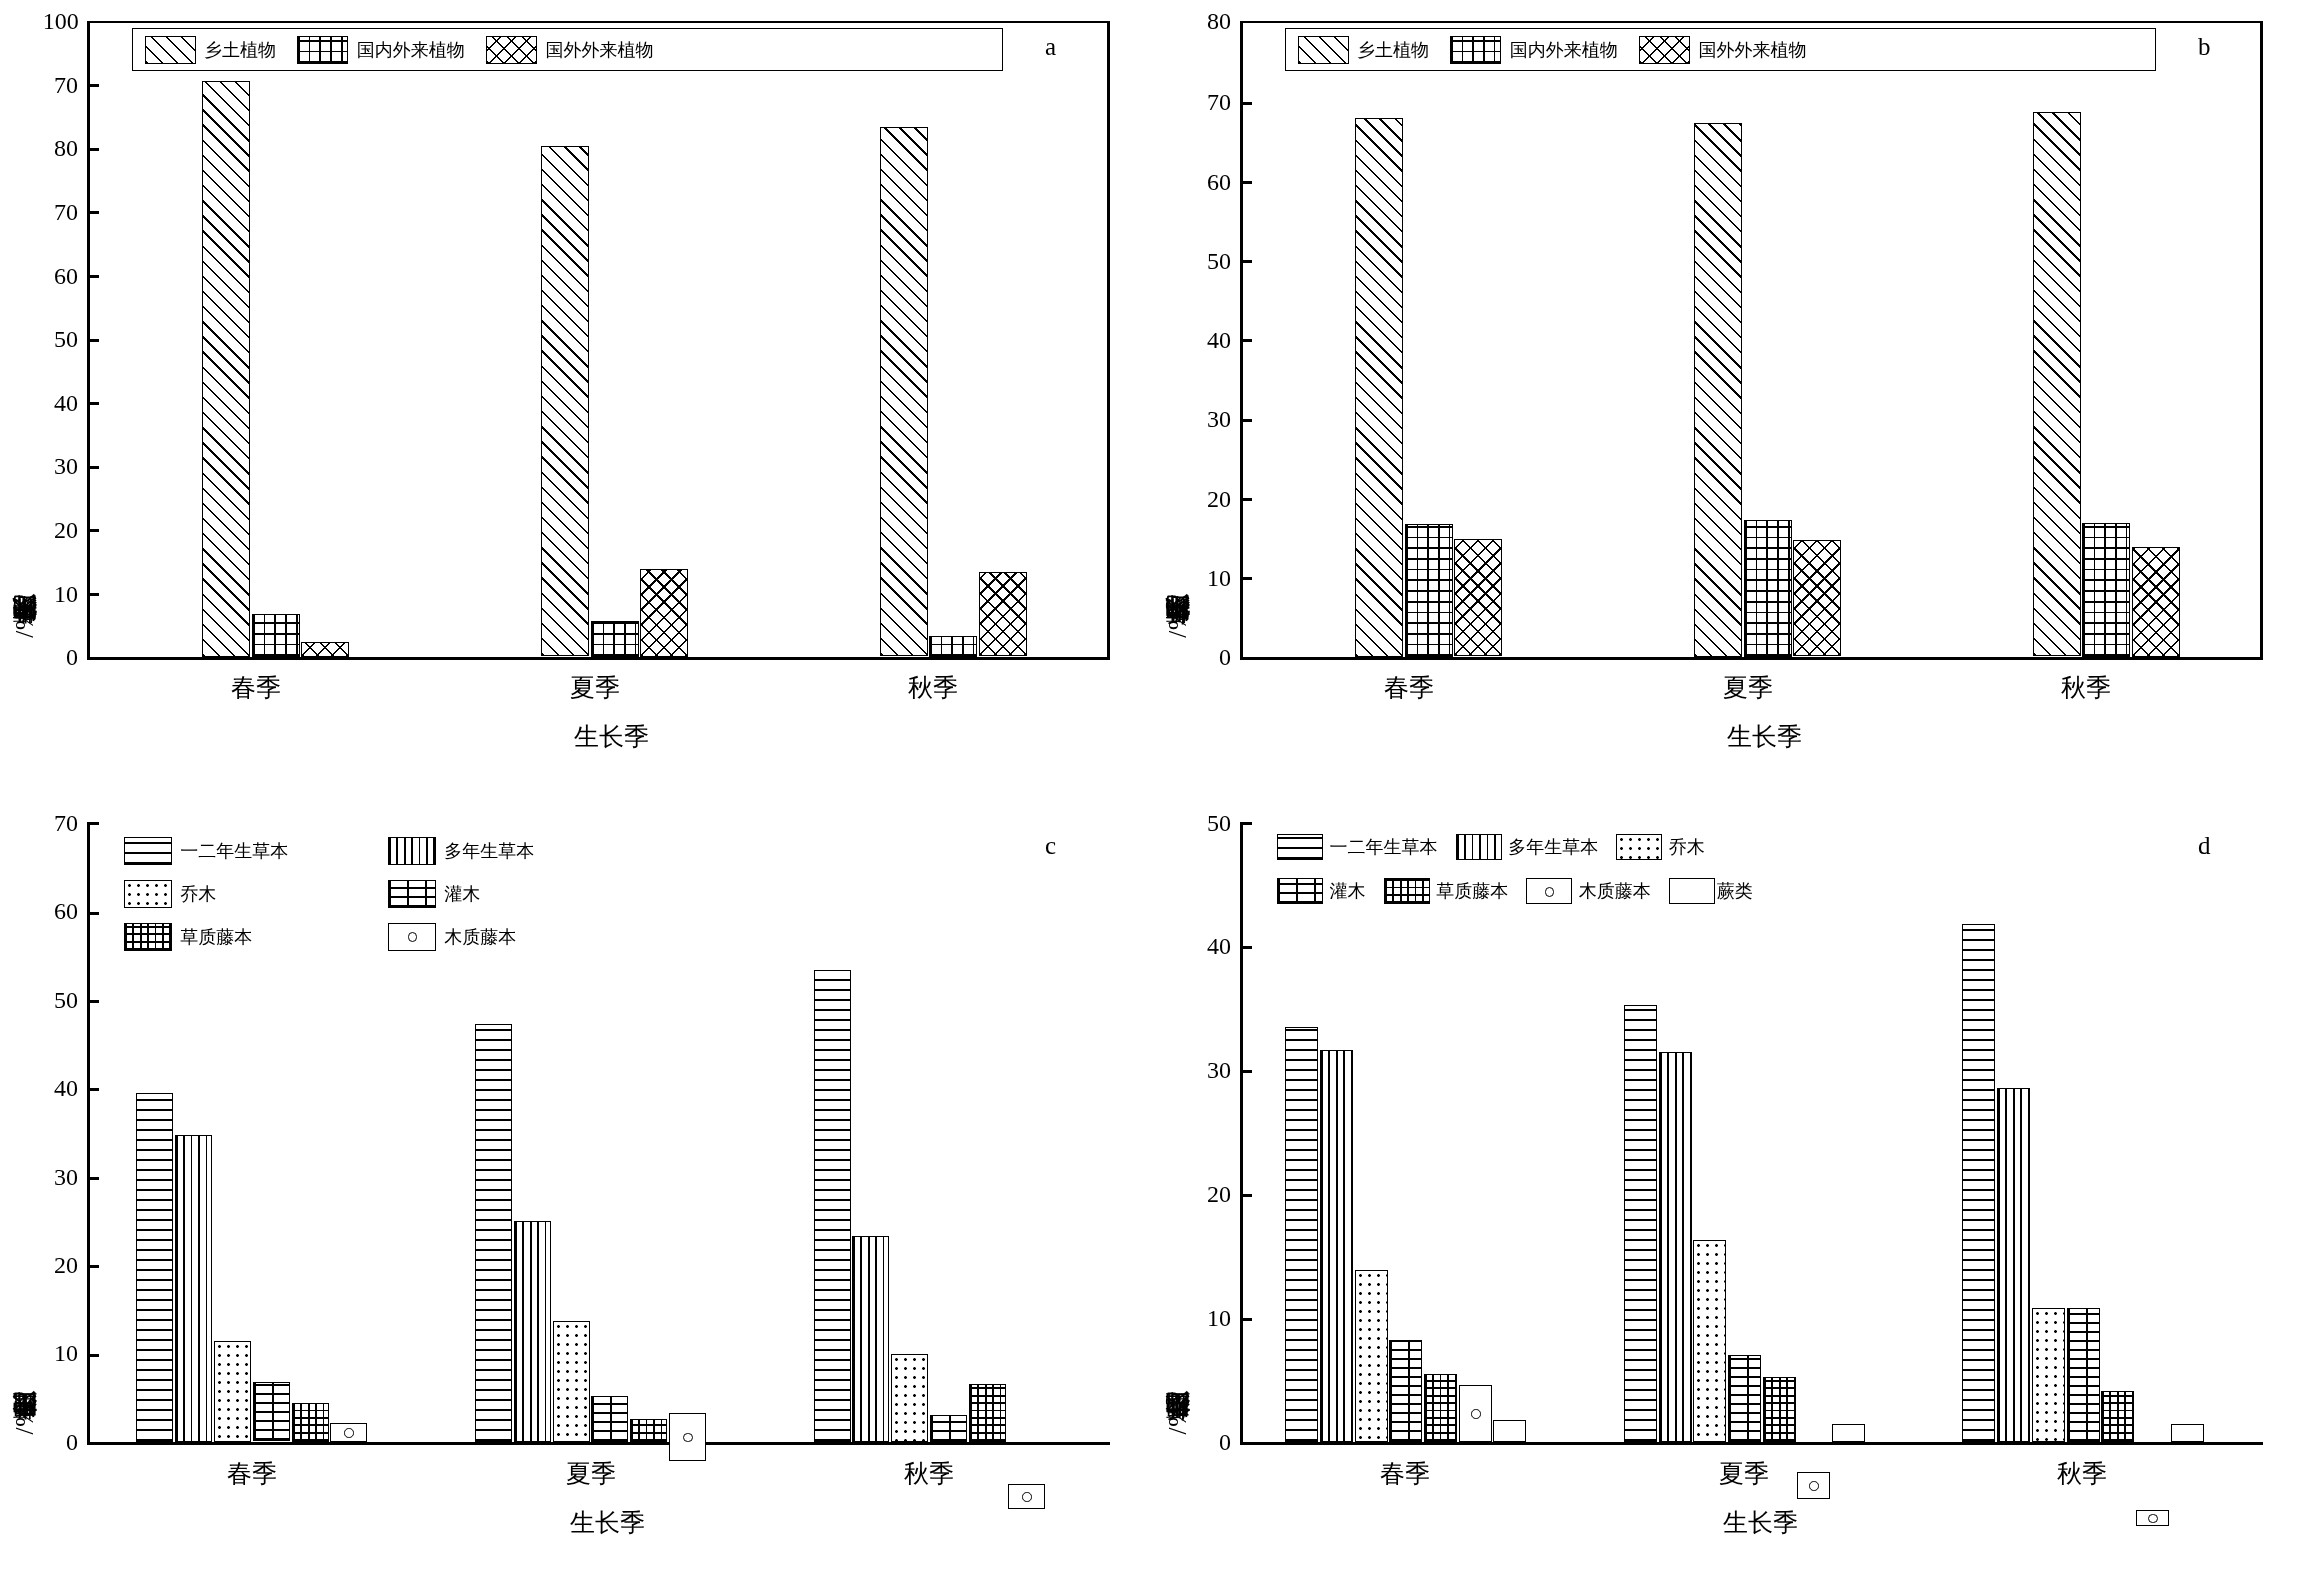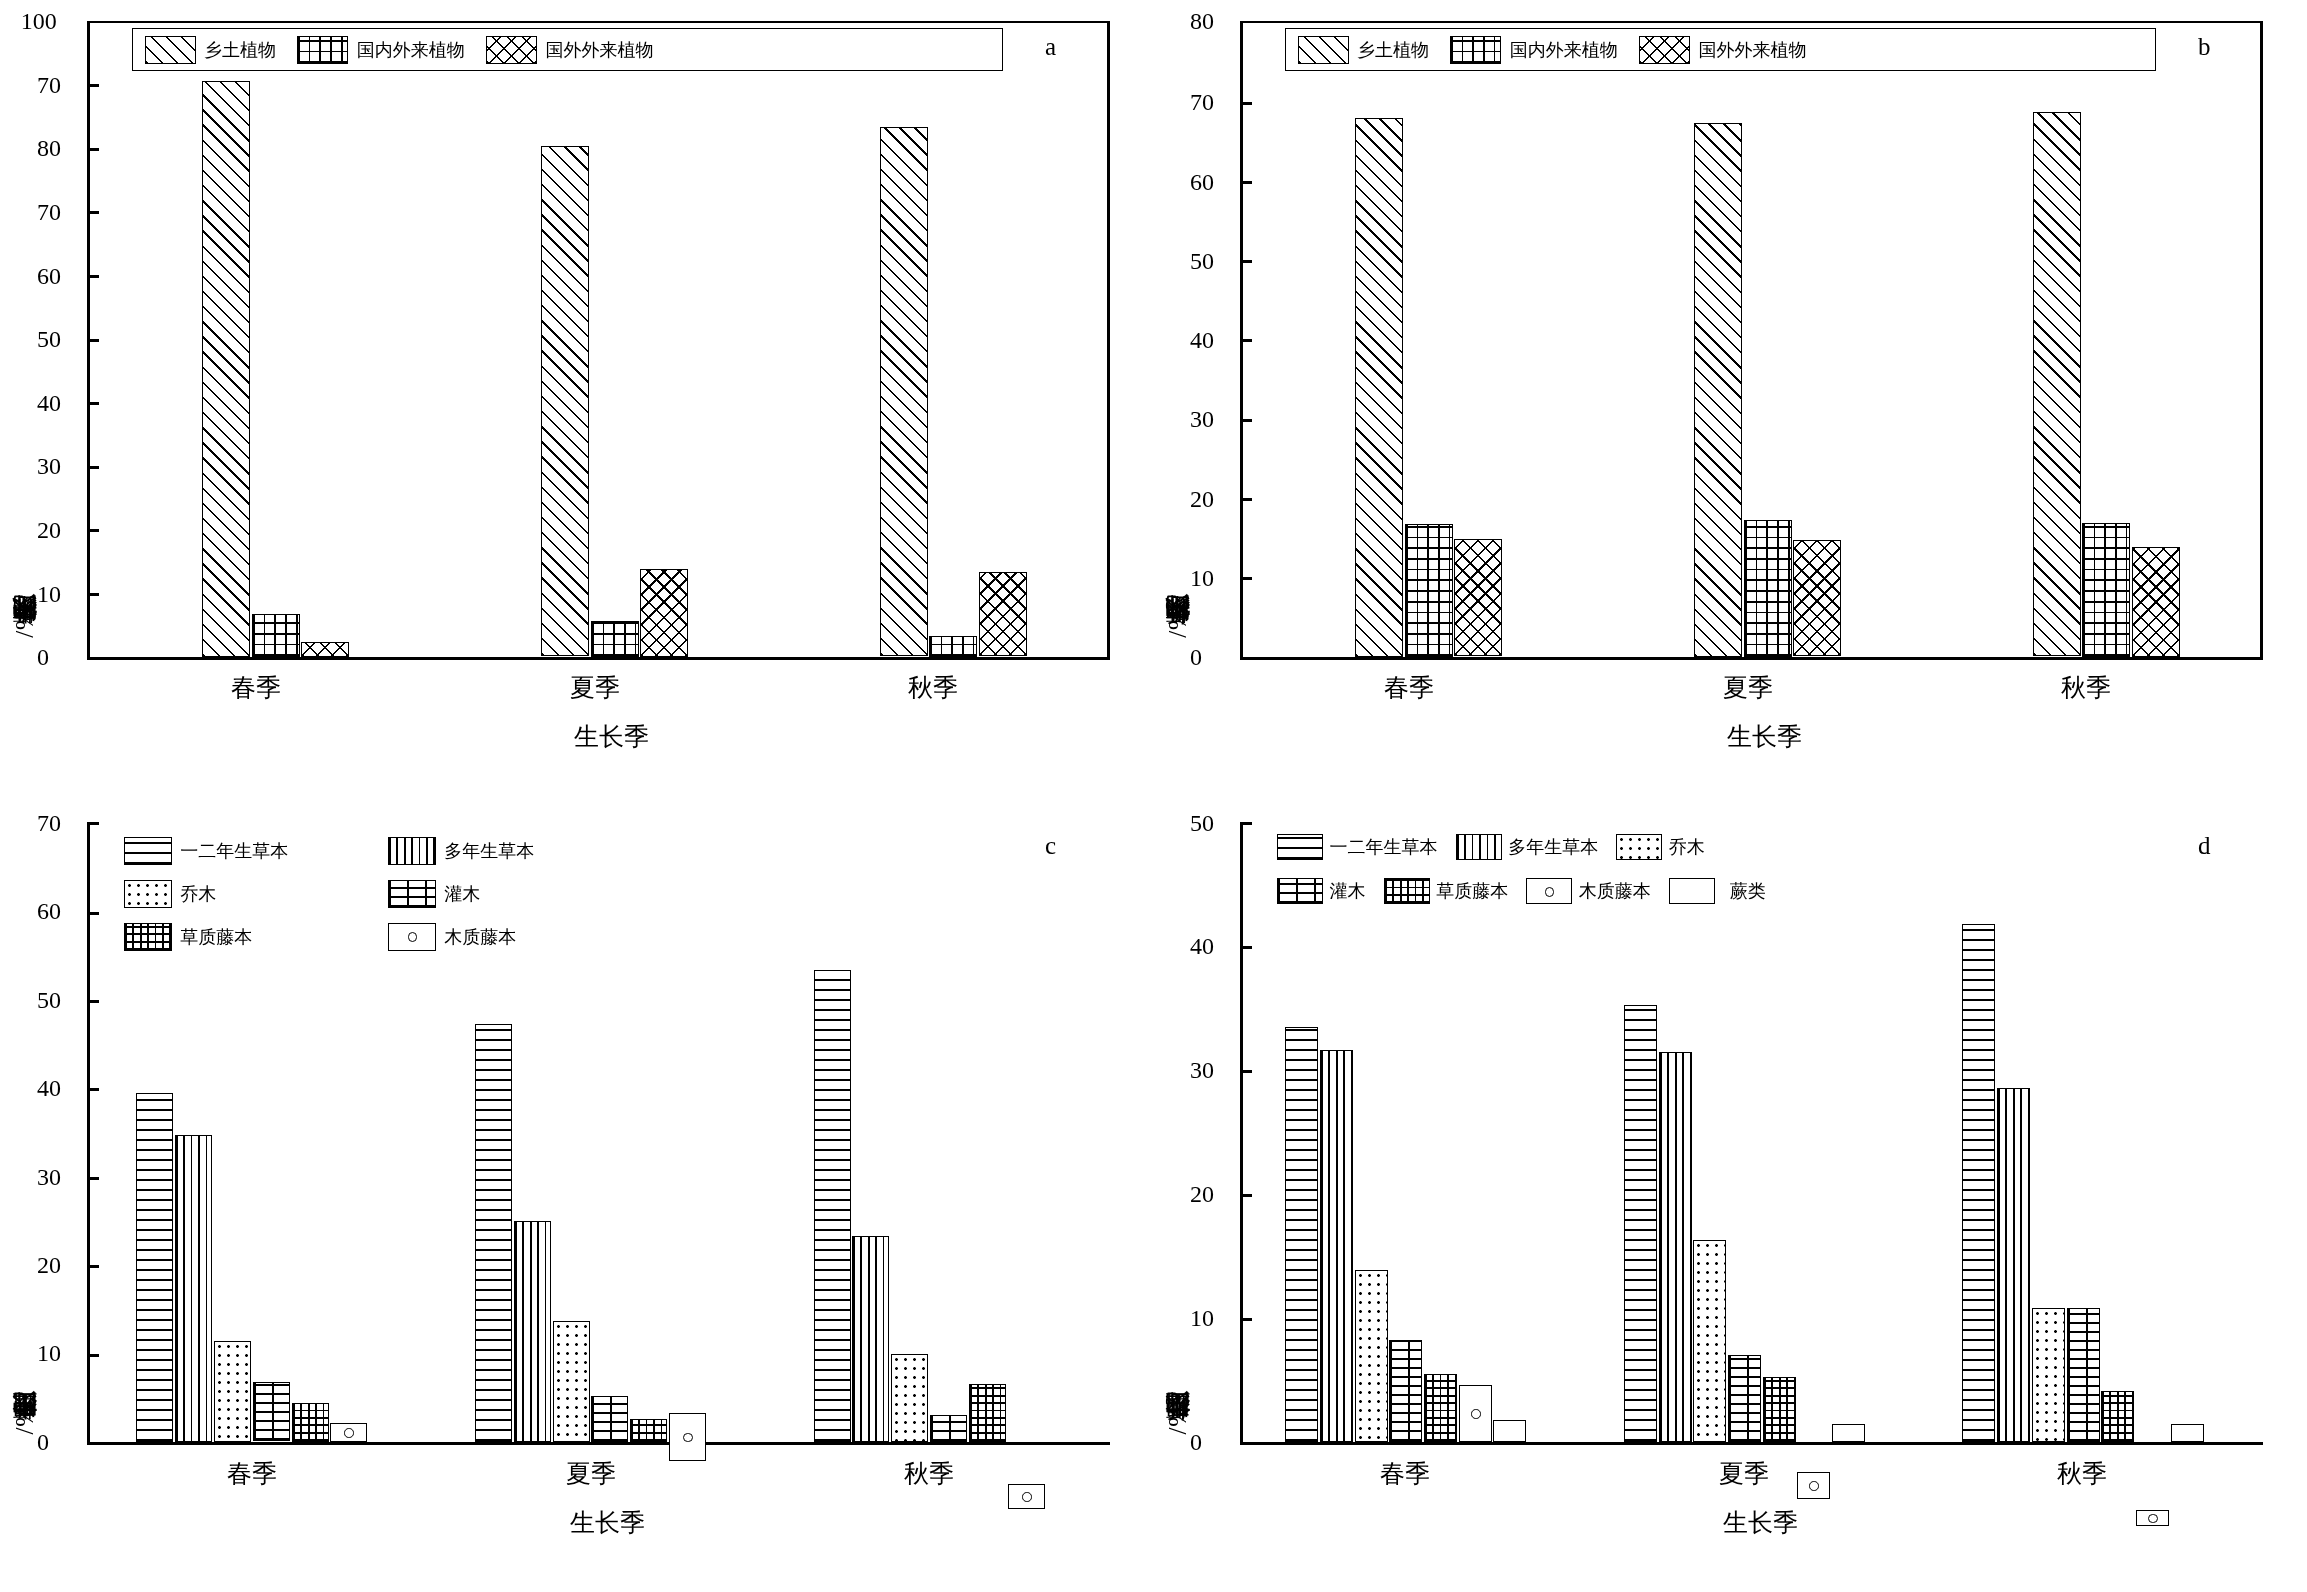--- a/index.html
+++ b/index.html
@@ -2,21 +2,21 @@
 <html style="font-size:13.2px"><head>
 <meta charset="utf-8">
 <style>
   html,body{margin:0;padding:0;background:#fff;}
   body{width:2307px;height:1593px;font-family:"Liberation Serif",serif;color:#000;}
   .grid{display:grid;grid-template-columns:1153px 1154px;grid-template-rows:796px 796px;width:2307px;height:1593px;}
   .panel{position:relative;}
   .axis-line{position:absolute;background:#000;}
   .ylabel{position:absolute;writing-mode:vertical-rl;transform:rotate(180deg);font-size:25px;letter-spacing:0.8px;white-space:nowrap;}
   .xlabel{position:absolute;font-size:25px;white-space:nowrap;}
-  .ytick{position:absolute;font-size:24px;text-align:left;white-space:nowrap;}
+  .ytick{position:absolute;font-size:24px;text-align:right;white-space:nowrap;}
   .xtick{position:absolute;font-size:25px;text-align:center;white-space:nowrap;}
   .tickmark{position:absolute;background:#000;}
   .bar{position:absolute;border:1.7px solid #000;box-sizing:border-box;background-color:#fff;background-repeat:repeat;}
   .panel-letter{position:absolute;font-size:25px;}
   .legend{position:absolute;border:1.7px solid #000;background:#fff;box-sizing:border-box;}
   .legend-row{display:flex;align-items:center;}
   .legend-item{display:flex;align-items:center;}
   .swatch{border:1.7px solid #000;box-sizing:border-box;background:#fff;display:inline-block;}
   .legend-text{font-size:18px;white-space:nowrap;}
 
@@ -329,21 +329,21 @@
           <div class="legend-item">
             <span class="swatch p-brick" style="width:46px;height:26.4px;"></span>
             <span class="legend-text" style="margin-left:6.6px;">草质藤本</span>
           </div>
           <div class="legend-item">
             <span class="swatch p-circ" style="width:46px;height:26.4px;"></span>
             <span class="legend-text" style="margin-left:6.6px;">木质藤本</span>
           </div>
           <div class="legend-item">
             <span class="swatch p-plain" style="width:46px;height:26.4px;"></span>
-            <span class="legend-text" style="margin-left:15px;">蕨类</span>
+            <span class="legend-text" style="margin-left:2px;">蕨类</span>
           </div>
         </div>
       </div>
     </div>
   </div>
 
 </div>
 
 
 </body></html>

